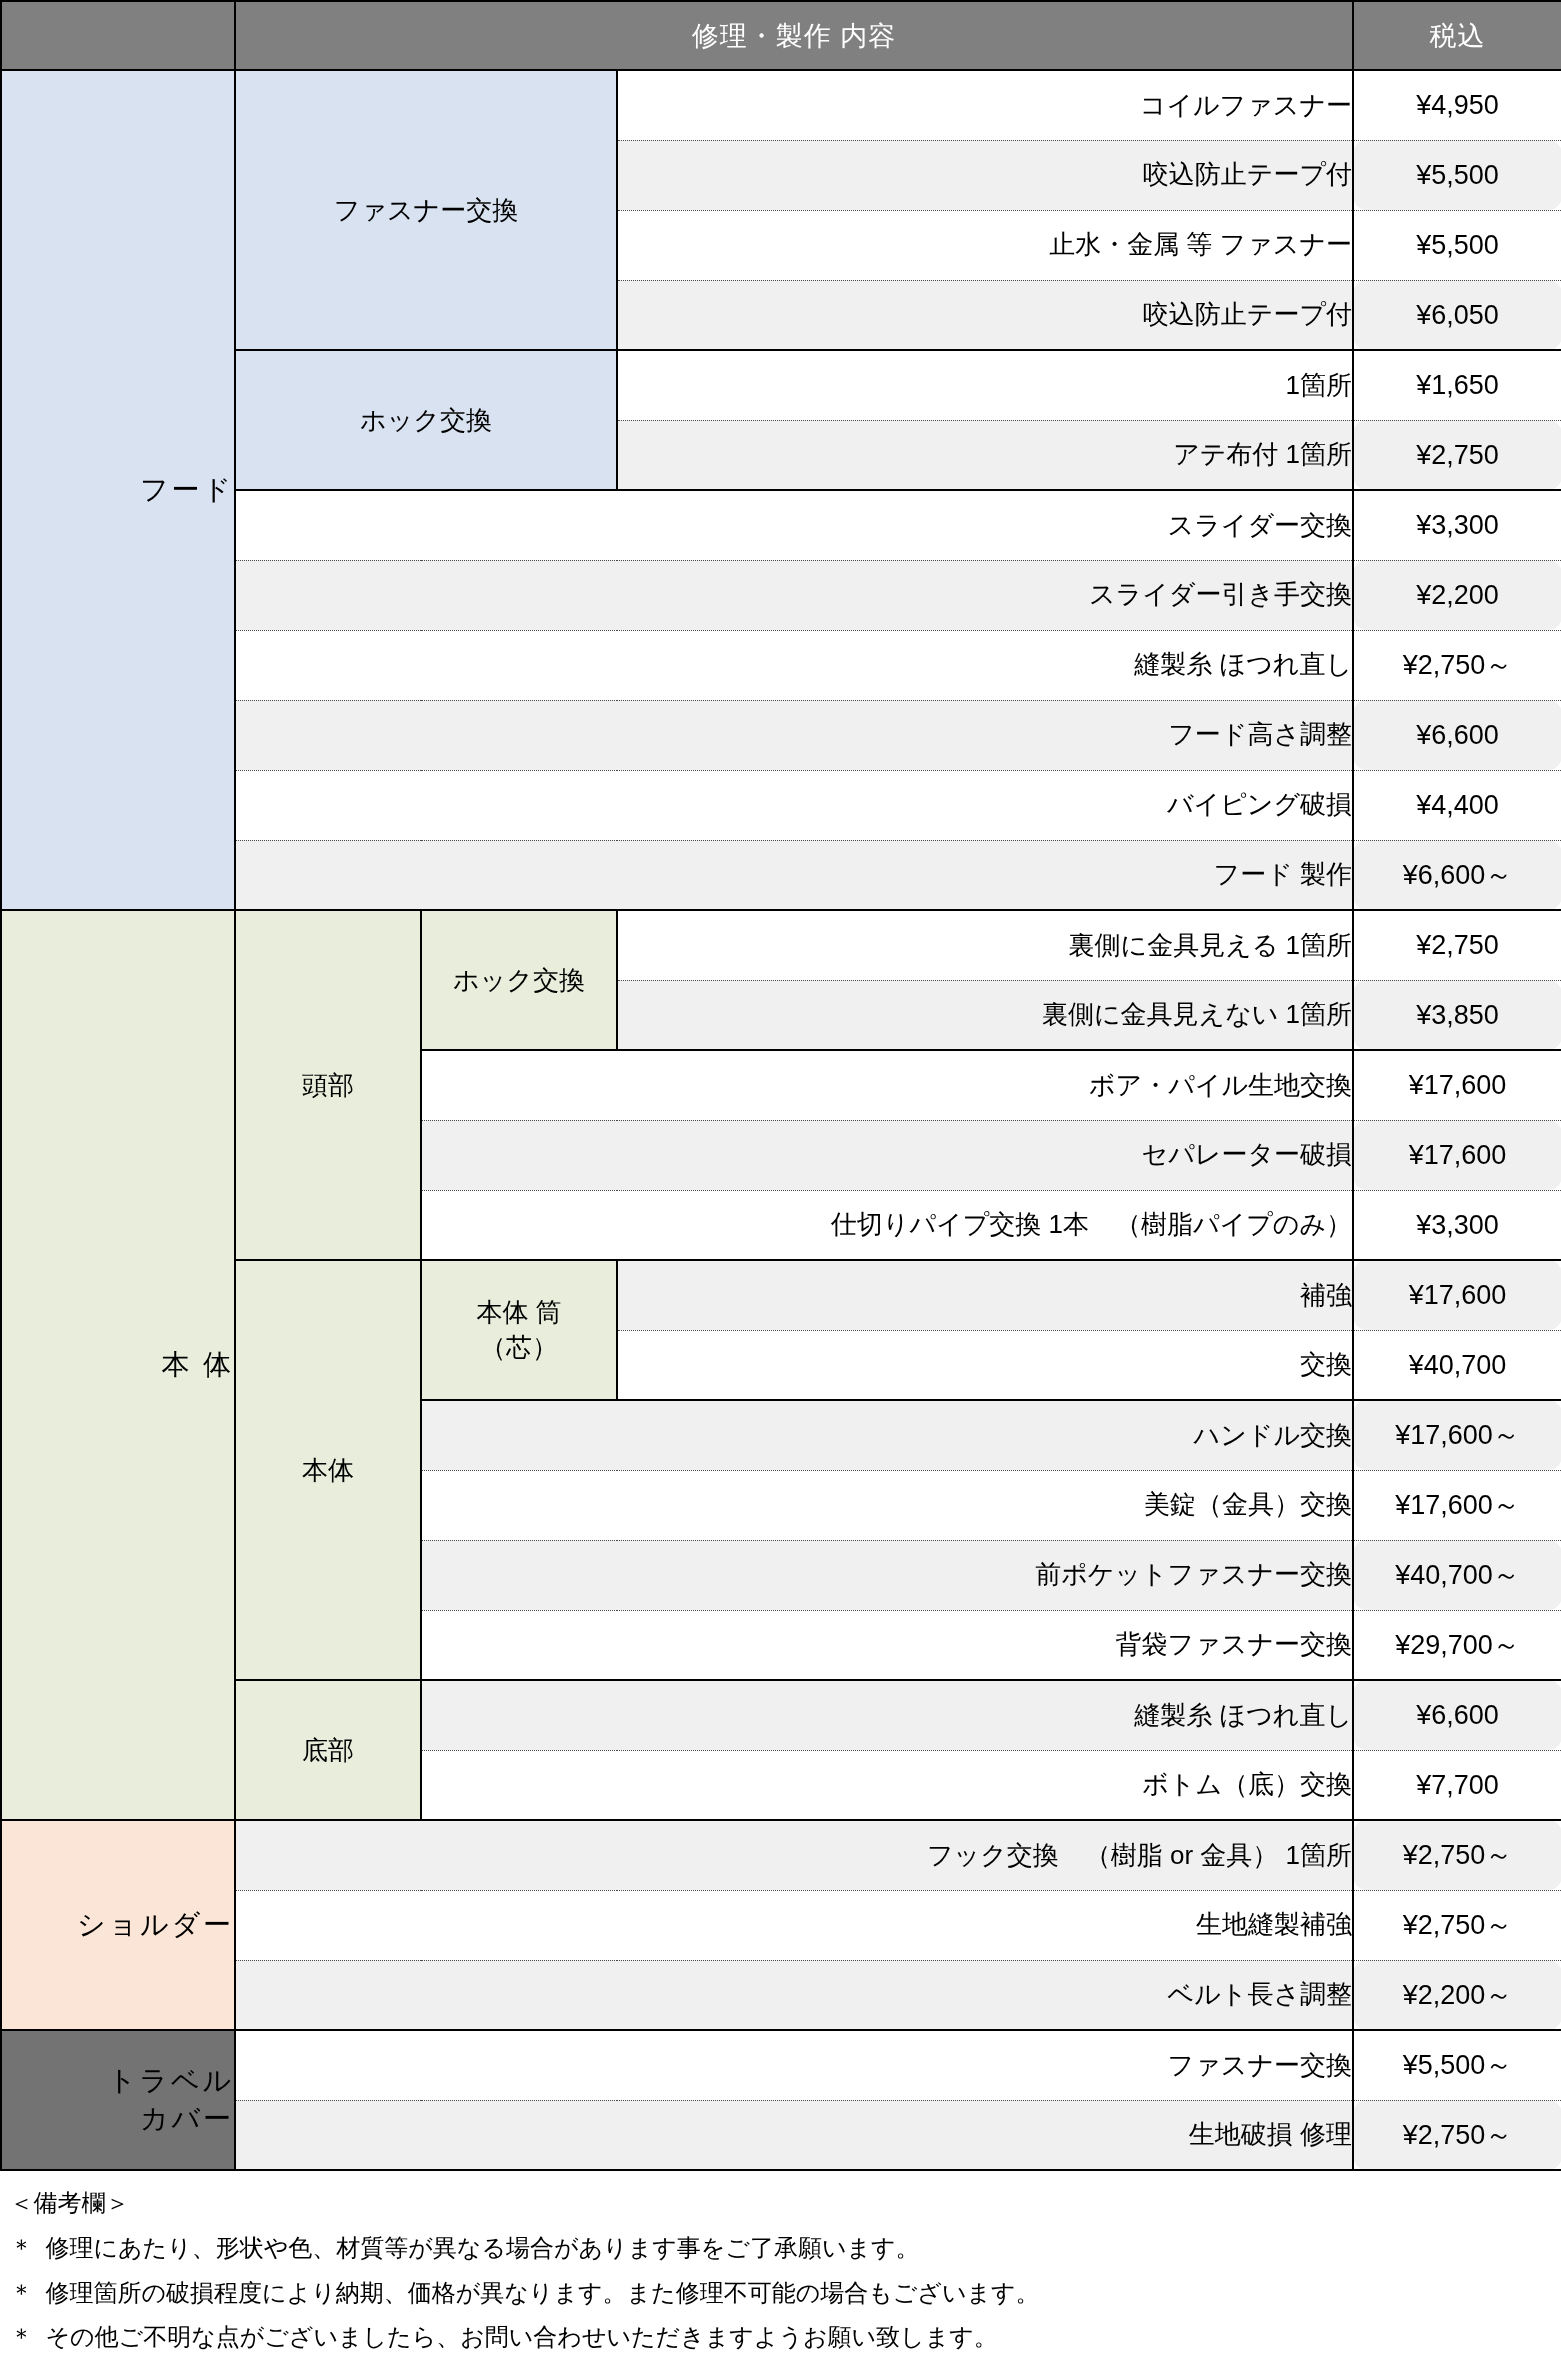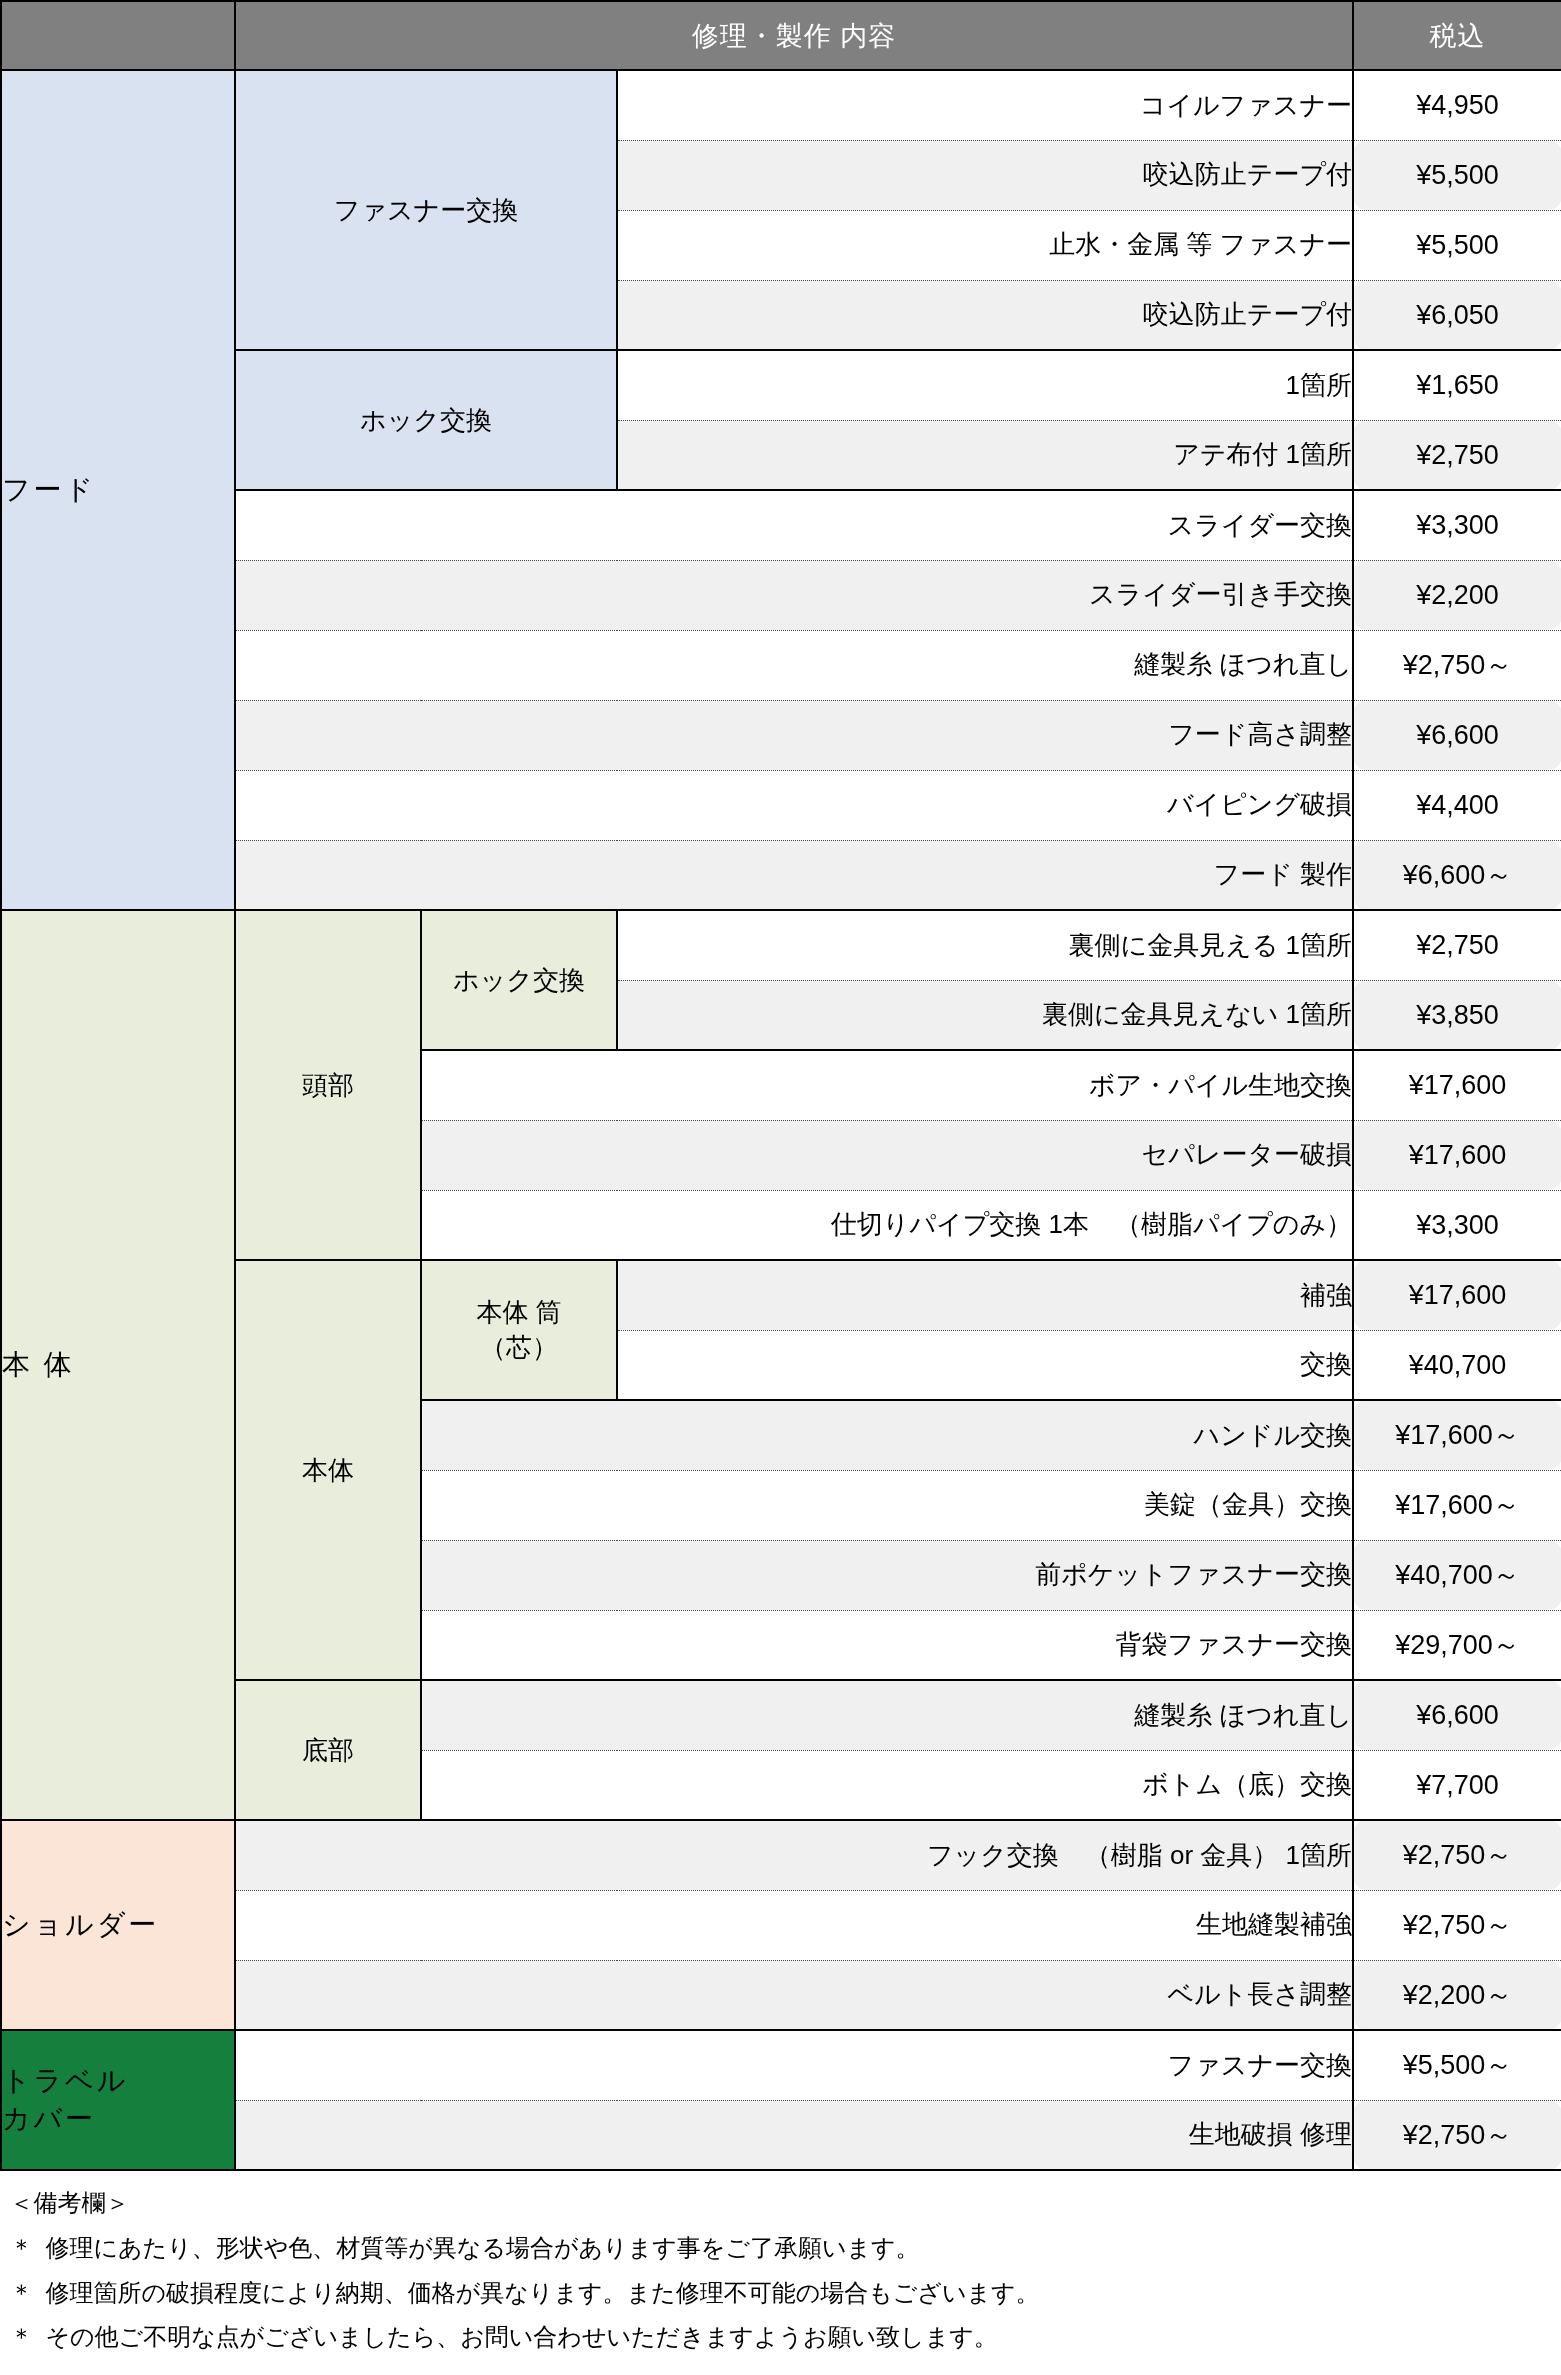--- a/index.html
+++ b/index.html
@@ -76,34 +76,34 @@
   .price.firstinblock { border-top: 0; }
 
   .shade  { background: #f0f0f0; }
   .plain  { background: #ffffff; }
 
   
   .cat {
     font-size: 28px;
     letter-spacing: 2.9px;
     border: 2.9px solid #000;
-    text-align: left;
+    text-align: right;
     vertical-align: middle;
   }
   .sub {
     font-size: 26px;
     border: 2.9px solid #000;
     text-align: center;
     vertical-align: middle;
   }
 
   .bg-blue   { background: #d9e2f0; }
   .bg-green  { background: #e8eedb; }
   .bg-orange { background: #fbe5d6; }
-  .bg-purple { background: #15803d; }
+  .bg-purple { background: #737373; }
   .blk-bottom { border-bottom: 2.9px solid #000; }
 
   .tbl-top    { border-top: 2.9px solid #000; }
   .tbl-bottom { border-bottom: 2.9px solid #000; }
 
   
   .notes {
     padding: 9.6px 7.6px 0 7.6px;
     font-size: 24px;
     line-height: 1.62;

